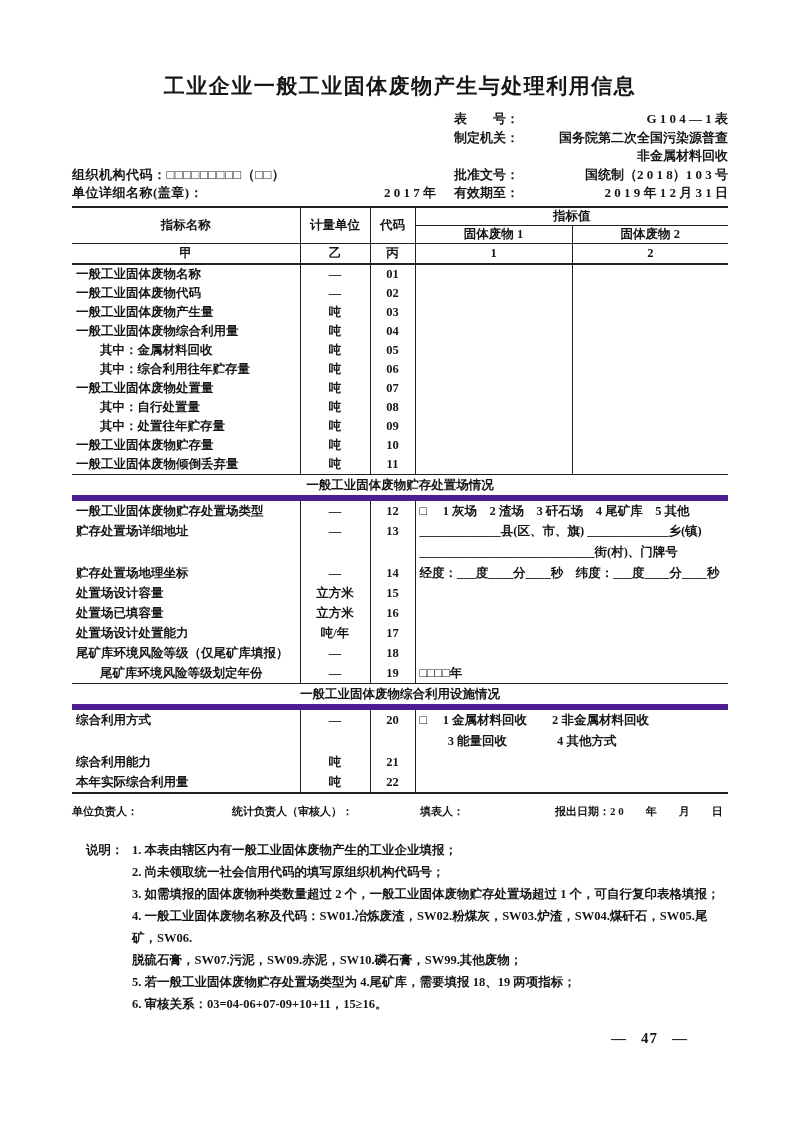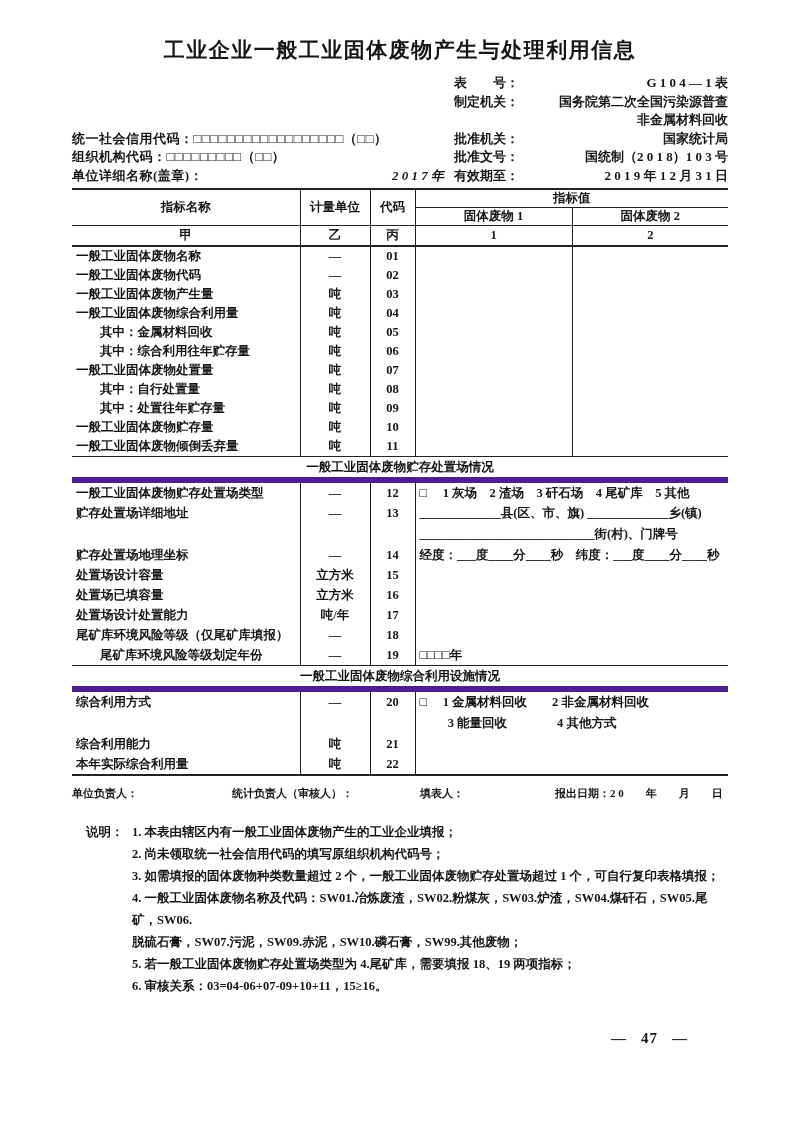--- a/index.html
+++ b/index.html
@@ -1,39 +1,39 @@
 <!DOCTYPE html>
 <html><head>
 <meta charset="utf-8">
 <style>
   html,body{margin:0;padding:0;background:#ffffff;}
   .page{
     position:relative;
     width:800px;height:1131px;
     background:#fff;
     box-sizing:border-box;
-    padding:36px 72px 0 72px;
+    padding:72px 72px 0 72px;
     font-family:"Liberation Serif","DejaVu Serif",serif;
     color:#161616;
     font-weight:600;
   }
   .title{
     margin:0 0 10px 0;
     text-align:center;
     font-size:21px;
     font-weight:bold;
     letter-spacing:1.5px;
   }
   
   .meta-line{display:flex;font-size:13px;line-height:18.5px;align-items:baseline;}
   .sp{flex:1;}
   .m-label{width:74px;white-space:nowrap;}
   .m-value{width:200px;text-align:right;white-space:nowrap;}
   .code-left{white-space:nowrap;letter-spacing:.5px;}
-  .year{margin-right:10px;white-space:nowrap;font-style:italic;}
+  .year{margin-right:18px;white-space:nowrap;}
   
   table.form{
     width:656px;border-collapse:collapse;table-layout:fixed;
     font-size:12.5px;margin-top:3px;
     border-top:2px solid #222;border-bottom:2px solid #222;
   }
   table.form th,table.form td{padding:0 4px;font-weight:inherit;overflow:hidden;}
   .bL{border-left:1px solid #222;}
   thead th{text-align:center;font-weight:600;height:17px;}
   th.rsp{border-bottom:1px solid #222;}
@@ -83,26 +83,20 @@
     </div>
     <div class="meta-line">
       <span class="sp"></span>
       <span class="m-label">制定机关：</span>
       <span class="m-value">国务院第二次全国污染源普查</span>
     </div>
     <div class="meta-line">
       <span class="sp"></span>
       <span class="m-label"></span>
       <span class="m-value">非金属材料回收</span>
-    </div>
-    <div class="meta-line">
-      <span class="code-left"><span>统一社会信用代码：</span><span>□□□□□□□□□□□□□□□□□□（□□）</span></span>
-      <span class="sp"></span>
-      <span class="m-label">批准机关：</span>
-      <span class="m-value">国家统计局</span>
     </div>
     <div class="meta-line">
       <span class="code-left"><span>组织机构代码：</span><span>□□□□□□□□□（□□）</span></span>
       <span class="sp"></span>
       <span class="m-label">批准文号：</span>
       <span class="m-value">国统制（2 0 1 8）1 0 3 号</span>
     </div>
     <div class="meta-line">
       <span class="code-left">单位详细名称(盖章)：</span>
       <span class="sp"></span>

